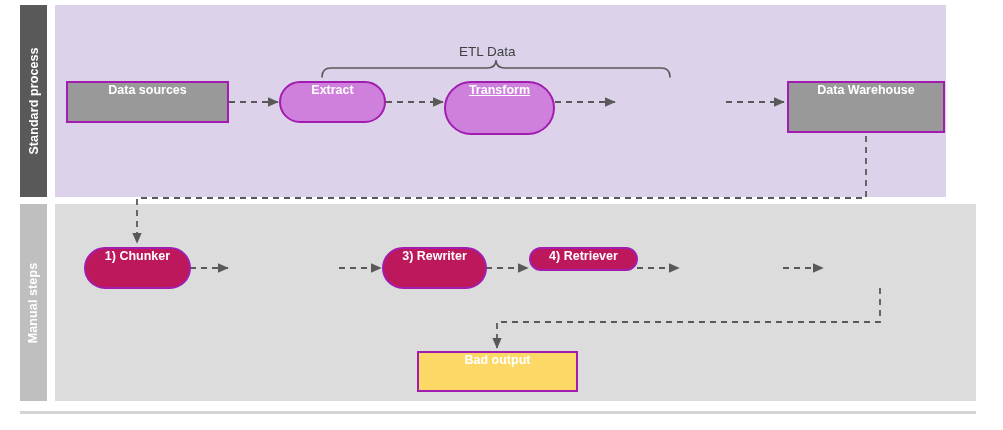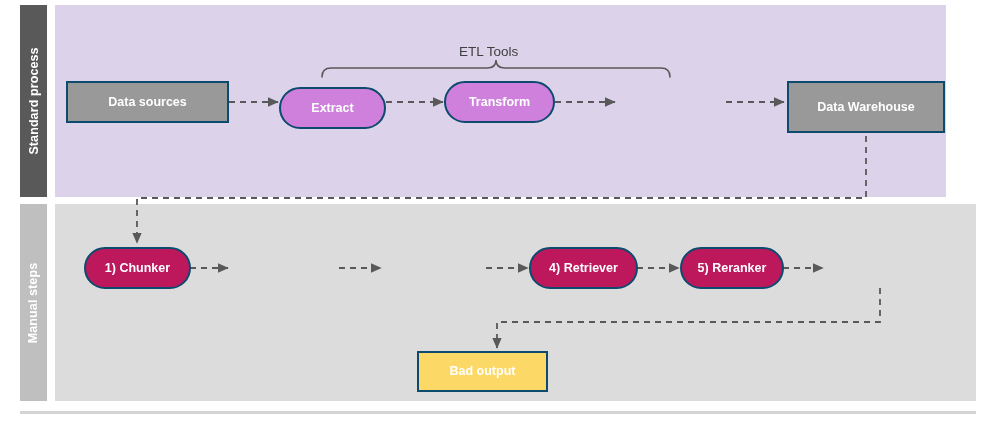--- a/index.html
+++ b/index.html
@@ -74,29 +74,28 @@
     top: 411px;
     width: 956px;
     height: 3px;
     background: #D4D4D4;
   }
 
   
   .node {
     position: absolute;
     display: flex;
-    align-items: center;
     justify-content: center;
     text-align: center;
     color: #ffffff;
     font-weight: bold;
     font-size: 12.5px;
     line-height: 1.15;
     box-sizing: border-box;
-    border: 2px solid #0c4a6e;
+    border: 2px solid #a21caf;
     padding: 0 6px;
   }
   .node-rect {
     border-radius: 0;
   }
   .node-pill {
     border-radius: 999px;
   }
   .fill-gray   { background: #999999; }
   .fill-magenta{ background: #CE80DC; }
@@ -162,53 +161,53 @@
 
     <line x1="486" y1="268" x2="528" y2="268" stroke="#595959" stroke-width="1.8" stroke-dasharray="6,5" marker-end="url(#arrowhead)"></line>
 
     <line x1="637" y1="268" x2="679" y2="268" stroke="#595959" stroke-width="1.8" stroke-dasharray="6,5" marker-end="url(#arrowhead)"></line>
 
     <line x1="783" y1="268" x2="823" y2="268" stroke="#595959" stroke-width="1.8" stroke-dasharray="6,5" marker-end="url(#arrowhead)"></line>
 
     <path d="M 880,288 L 880,322 L 497,322 L 497,348" fill="none" stroke="#595959" stroke-width="1.8" stroke-dasharray="6,5" marker-end="url(#arrowhead)"></path>
   </svg>
 
-  <div class="brace-label" style="left:459px; top:44px;">ETL Tools</div>
+  <div class="brace-label" style="left:459px; top:44px;">ETL Data</div>
 
   <div class="node node-rect fill-gray" style="left:66px; top:81px; width:163px; height:42px;">
     <span>Data sources</span>
   </div>
 
-  <div class="node node-pill fill-magenta" style="left:279px; top:81px; width:107px; height:42px;margin-top:6px;">
+  <div class="node node-pill fill-magenta" style="left:279px; top:81px; width:107px; height:42px;">
     <span>Extract</span>
   </div>
 
-  <div class="node node-pill fill-magenta" style="left:444px; top:81px; width:111px; height:42px;">
+  <div class="node node-pill fill-magenta" style="left:444px; top:81px; width:111px; height:54px;text-decoration:underline;">
     <span>Transform</span>
   </div>
 
 
   <div class="node node-rect fill-gray" style="left:787px; top:81px; width:158px; height:52px;">
     <span>Data Warehouse</span>
   </div>
 
   <div class="node node-pill fill-pill-gray" style="left:84px; top:247px; width:107px; height:42px;">
     <span>1) Chunker</span>
   </div>
 
 
-
-  <div class="node node-pill fill-pill-gray" style="left:529px; top:247px; width:109px; height:42px;">
+  <div class="node node-pill fill-pill-gray" style="left:382px; top:247px; width:105px; height:42px;">
+    <span>3) Rewriter</span>
+  </div>
+
+  <div class="node node-pill fill-pill-gray" style="left:529px; top:247px; width:109px; height:24px;">
     <span>4) Retriever</span>
   </div>
 
-  <div class="node node-pill fill-pill-gray" style="left:680px; top:247px; width:104px; height:42px;">
-    <span>5) Reranker</span>
-  </div>
-
-
-  <div class="node node-rect fill-yellow" style="left:417px; top:351px; width:131px; height:41px;">
+
+
+  <div class="node node-rect fill-yellow" style="left:417px; top:351px; width:161px; height:41px;">
     <span>Bad output</span>
   </div>
 
   <div class="bottom-rule"></div>
 
 </div>
 
 </body></html>

